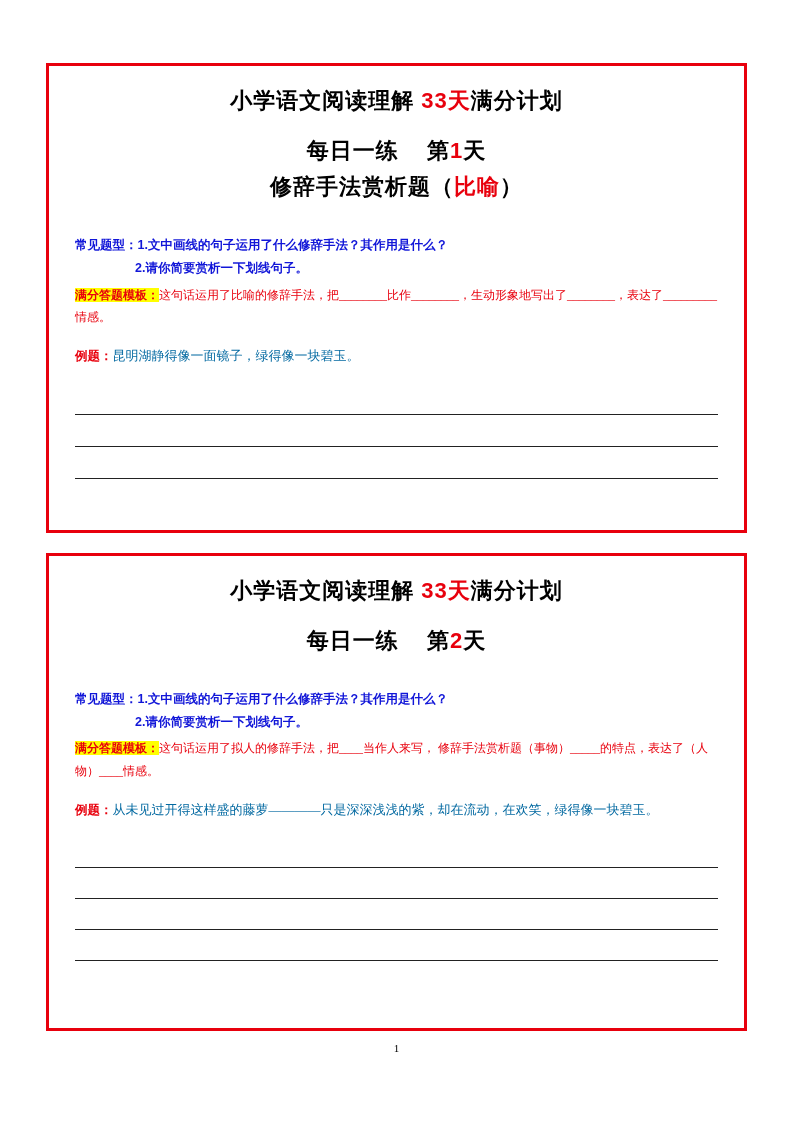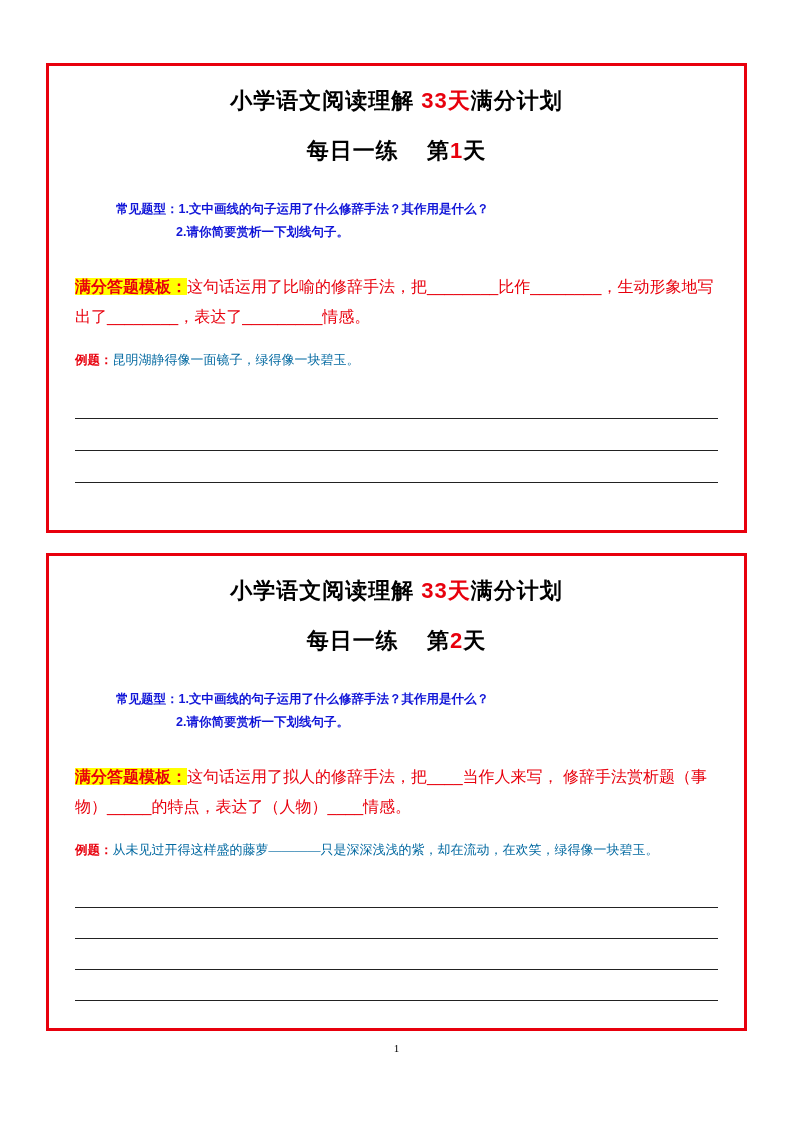--- a/index.html
+++ b/index.html
@@ -46,32 +46,31 @@
   .title-2 { margin-top: 16px; }
   .title-3 { margin-top: 2px; }
 
   .qtype-block {
     margin-top: 30px;
     color: #1116d8;
     font-size: 12.5px;
     font-weight: bold;
     line-height: 1.85;
     font-family: "Liberation Sans", sans-serif;
-    margin-left: 41px;
   }
   .qtype-block .l2 {
     padding-left: 60px;
   }
 
   .template-block {
-    margin-top: 28px;
-    font-size: 16px;
+    margin-top: 3px;
+    font-size: 12px;
     line-height: 1.85;
     color: #e8000d;
-    font-family: Liberation Sans, sans-serif;
+    font-family: Liberation Serif, serif;
     font-weight: bold;
   }
   .template-block .hl {
     background: #ffff00;
     color: #e8000d;
     font-weight: bold;
   }
   .template-block .body {
     font-weight: normal;
   }
@@ -119,20 +118,23 @@
 
   <div class="sheet sheet-1">
     <div class="inner">
       <div class="title-line">
         <span>小学语文阅读理解</span>
         <span class="red">33</span><span class="red">天</span><span>满分计划</span>
       </div>
       <div class="title-line title-2">
         <span>每日一练</span>&nbsp;&nbsp;&nbsp;
         <span>第</span><span class="red">1</span><span>天</span>
+      </div>
+      <div class="title-line title-3">
+        <span>修辞手法赏析题（</span><span class="red">比喻</span><span>）</span>
       </div>
 
       <div class="qtype-block">
         <div class="l1">
           <span>常见题型</span><span>：1.文中画线的句子运用了什么修辞手法？其作用是什么？</span>
         </div>
         <div class="l2">2.请你简要赏析一下划线句子。</div>
       </div>
 
       <div class="template-block">

